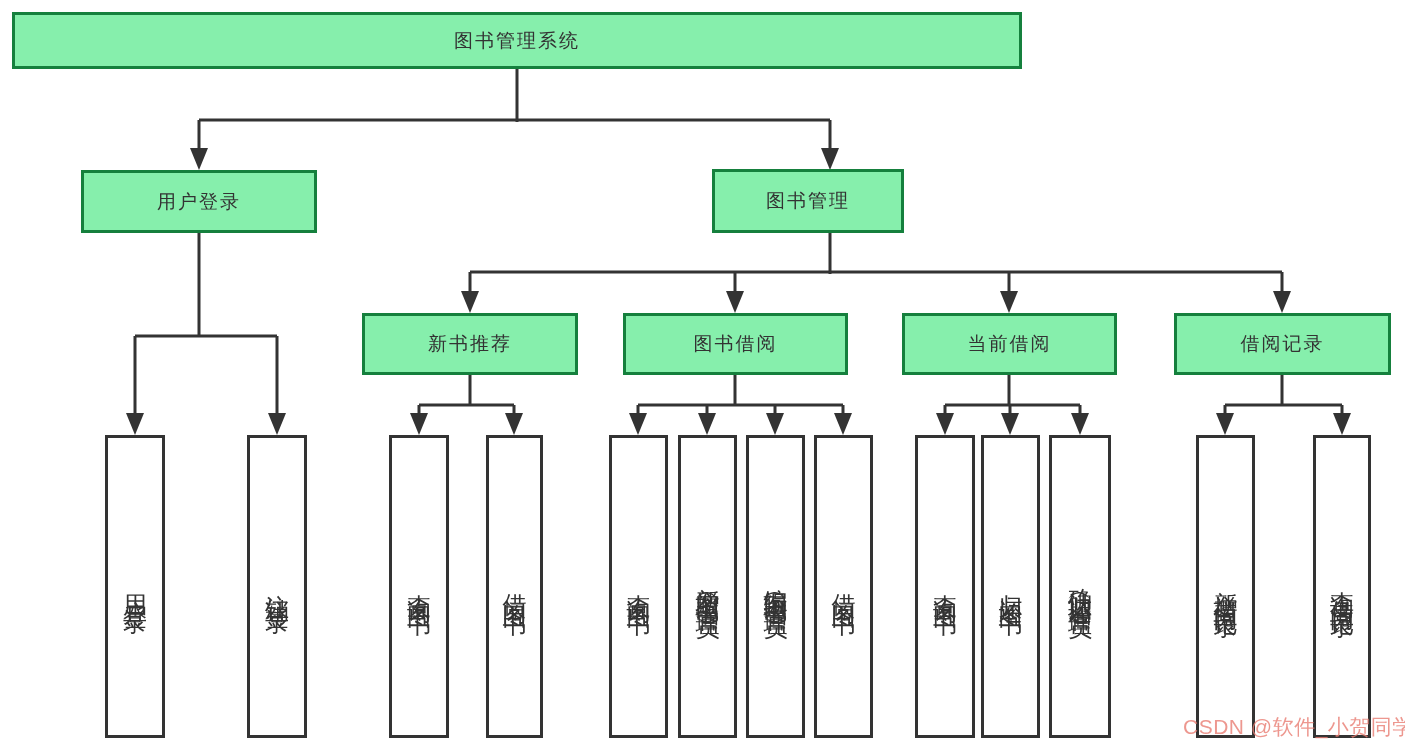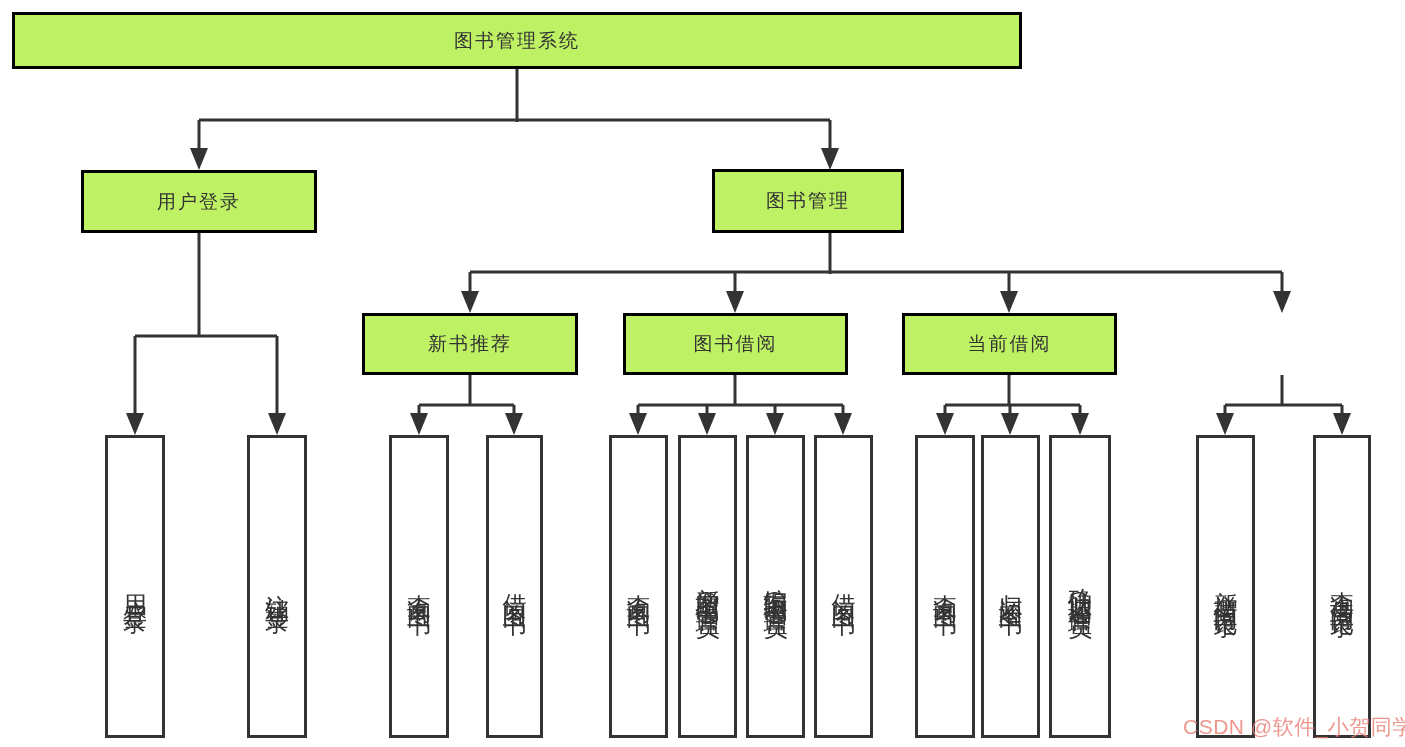--- a/index.html
+++ b/index.html
@@ -1,19 +1,19 @@
 <!DOCTYPE html>
 <html><head>
 <meta charset="utf-8">
 <style>
   html,body{margin:0;padding:0;background:#ffffff;}
   .canvas{position:relative;width:1405px;height:747px;background:#ffffff;
           font-family:"Liberation Sans","DejaVu Sans",sans-serif;overflow:hidden;}
   svg.wires{position:absolute;left:0;top:0;width:1405px;height:747px;}
-  .hbox{position:absolute;box-sizing:border-box;border:3px solid #000000;background:#bef264;
+  .hbox{position:absolute;box-sizing:border-box;border:3px solid #15803d;background:#86efac;
         display:flex;align-items:center;justify-content:center;
         font-size:19px;color:#333;letter-spacing:2px;white-space:nowrap;}
   .vbox{position:absolute;box-sizing:border-box;border:3px solid #333;background:#fff;
         display:flex;align-items:center;justify-content:center;
         writing-mode:vertical-lr;text-orientation:mixed;
         font-size:24px;color:#333;letter-spacing:6px;line-height:1;}
   .watermark{position:absolute;left:1183px;top:713px;font-size:21px;letter-spacing:0.5px;
              color:rgba(233,125,115,0.8);white-space:nowrap;z-index:5;}
 </style>
 </head>
@@ -61,20 +61,21 @@
   </svg>
 
   <div class="hbox" style="left:12px;top:12px;width:1010px;height:57px;">图书管理系统</div>
 
   <div class="hbox" style="left:81px;top:170px;width:236px;height:63px;">用户登录</div>
   <div class="hbox" style="left:712px;top:169px;width:192px;height:64px;">图书管理</div>
 
   <div class="hbox" style="left:623px;top:313px;width:225px;height:62px;">图书借阅</div>
   <div class="hbox" style="left:362px;top:313px;width:216px;height:62px;">新书推荐</div>
   <div class="hbox" style="left:902px;top:313px;width:215px;height:62px;text-align:center;">当前借阅</div>
+  <div class="hbox" style="left:1174px;top:313px;width:217px;height:62px;">借阅记录</div>
 
   <div class="vbox" style="left:105px;top:435px;width:60px;height:303px;">用户登录</div>
   <div class="vbox" style="left:247px;top:435px;width:60px;height:303px;">注销登录</div>
 
   <div class="vbox" style="left:389px;top:435px;width:60px;height:303px;">查询图书</div>
   <div class="vbox" style="left:486px;top:435px;width:57px;height:303px;">借阅图书</div>
 
   <div class="vbox" style="left:609px;top:435px;width:59px;height:303px;">查询图书</div>
   <div class="vbox" style="left:678px;top:435px;width:59px;height:303px;letter-spacing:4px;">新增图书（管理员）</div>
   <div class="vbox" style="left:746px;top:435px;width:59px;height:303px;letter-spacing:4px;">编辑图书（管理员）</div>

